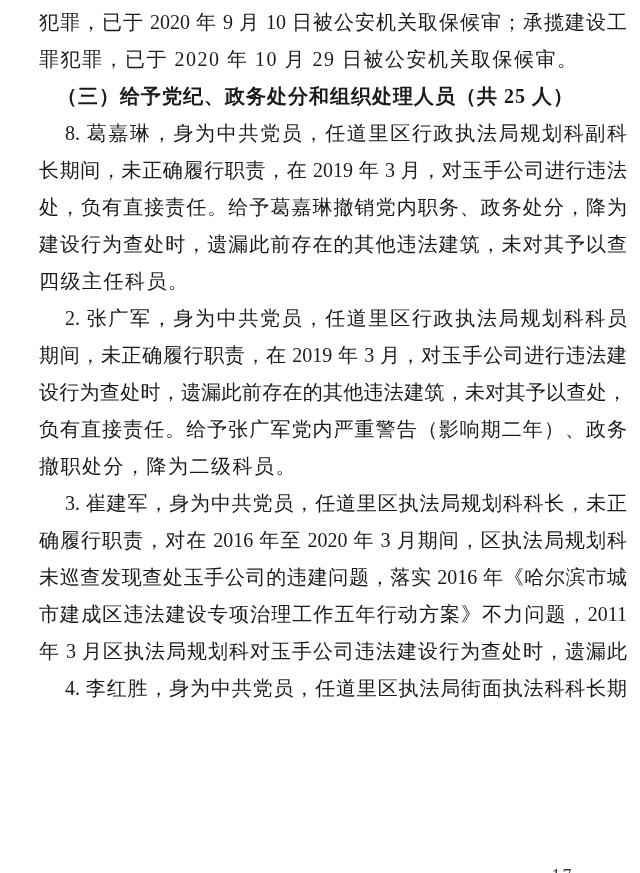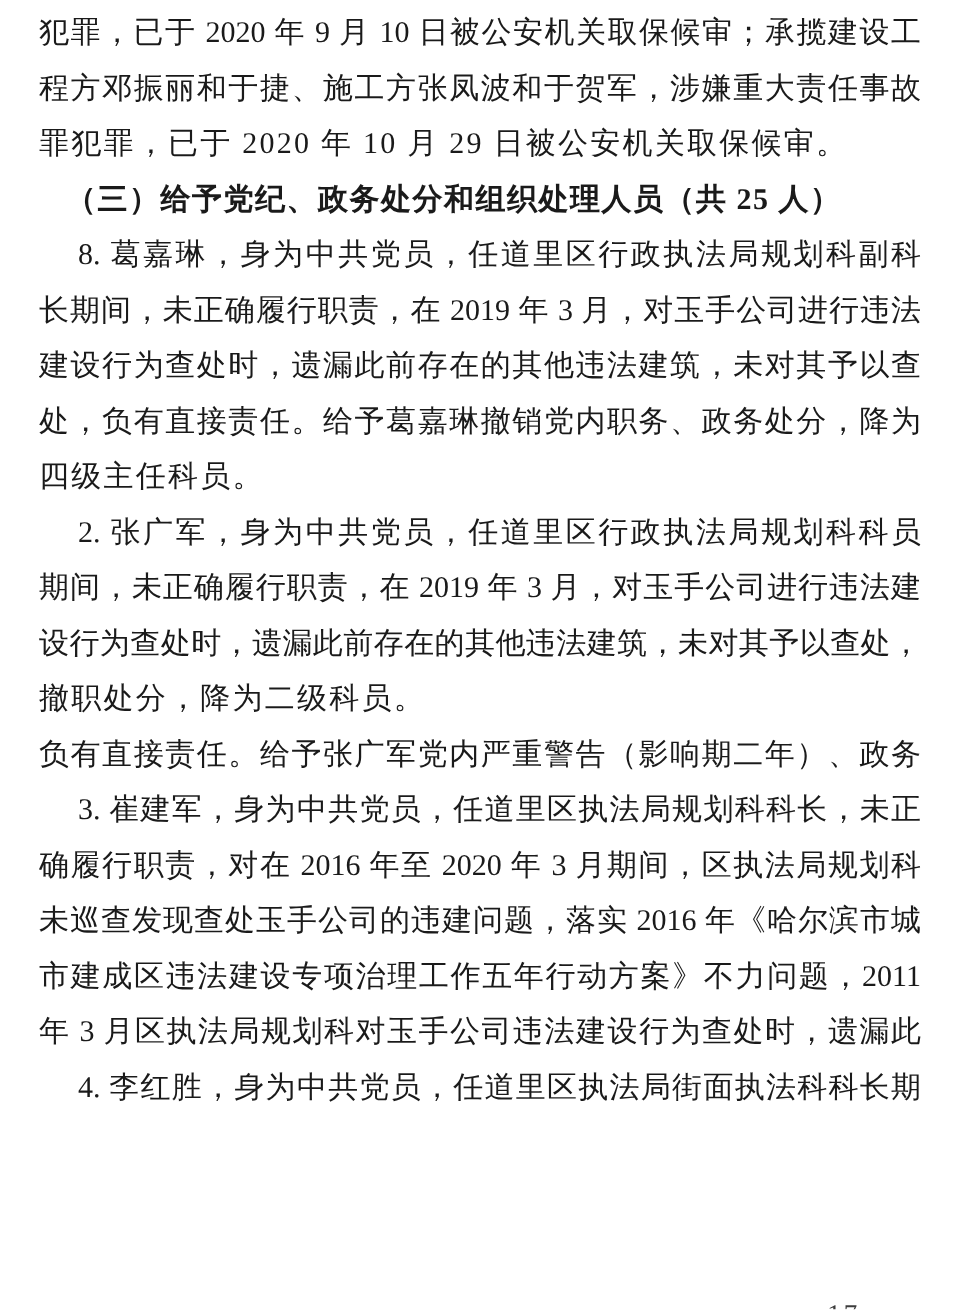--- a/index.html
+++ b/index.html
@@ -13,21 +13,21 @@
     height: 873px;
     background: #ffffff;
     color: #1a1a1a;
     font-family: "Liberation Serif", "DejaVu Serif", serif;
     overflow: hidden;
     box-sizing: border-box;
   }
   .doc-body {
     position: absolute;
     top: 4px;
-    left: 26px;
+    left: 39px;
     width: 588px;
   }
   .line {
     font-size: 20px;
     line-height: 37px;
     height: 37px;
     white-space: normal;
     overflow: hidden;
     text-align: justify;
   }
@@ -62,33 +62,32 @@
     color: #3c3c3c;
     font-family: "Liberation Serif", "DejaVu Serif", serif;
   }
 </style>
 </head>
 <body>
 
 <div class="page">
   <div class="doc-body">
       <div class="line fill">犯罪，已于 2020 年 9 月 10 日被公安机关取保候审；承揽建设工</div>
-      <div class="line fill">程方邓振丽和于捷、施工方张凤波和于贺军，涉嫌重大责任事故</div>
       <div class="line end">罪犯罪，已于 2020 年 10 月 29 日被公安机关取保候审。</div>
       <div class="line heading indent end">（三）给予党纪、政务处分和组织处理人员（共 25 人）</div>
       <div class="line indent fill">8. 葛嘉琳，身为中共党员，任道里区行政执法局规划科副科</div>
       <div class="line fill">长期间，未正确履行职责，在 2019 年 3 月，对玉手公司进行违法</div>
+      <div class="line fill">处，负有直接责任。给予葛嘉琳撤销党内职务、政务处分，降为</div>
       <div class="line fill">建设行为查处时，遗漏此前存在的其他违法建筑，未对其予以查</div>
-      <div class="line fill">处，负有直接责任。给予葛嘉琳撤销党内职务、政务处分，降为</div>
       <div class="line end">四级主任科员。</div>
       <div class="line indent fill">2. 张广军，身为中共党员，任道里区行政执法局规划科科员</div>
       <div class="line fill">期间，未正确履行职责，在 2019 年 3 月，对玉手公司进行违法建</div>
       <div class="line fill">设行为查处时，遗漏此前存在的其他违法建筑，未对其予以查处，</div>
+      <div class="line fill">负有直接责任。给予张广军党内严重警告（影响期二年）、政务</div>
       <div class="line end">撤职处分，降为二级科员。</div>
-      <div class="line fill">负有直接责任。给予张广军党内严重警告（影响期二年）、政务</div>
       <div class="line indent fill">3. 崔建军，身为中共党员，任道里区执法局规划科科长，未正</div>
       <div class="line fill">确履行职责，对在 2016 年至 2020 年 3 月期间，区执法局规划科</div>
       <div class="line fill">未巡查发现查处玉手公司的违建问题，落实 2016 年《哈尔滨市城</div>
       <div class="line fill">市建成区违法建设专项治理工作五年行动方案》不力问题，2011</div>
       <div class="line fill">年 3 月区执法局规划科对玉手公司违法建设行为查处时，遗漏此</div>
       <div class="line indent fill">4. 李红胜，身为中共党员，任道里区执法局街面执法科科长期</div>
     </div>
   <div class="footer">
     <span class="pagenum">— 17 —</span>
   </div>

